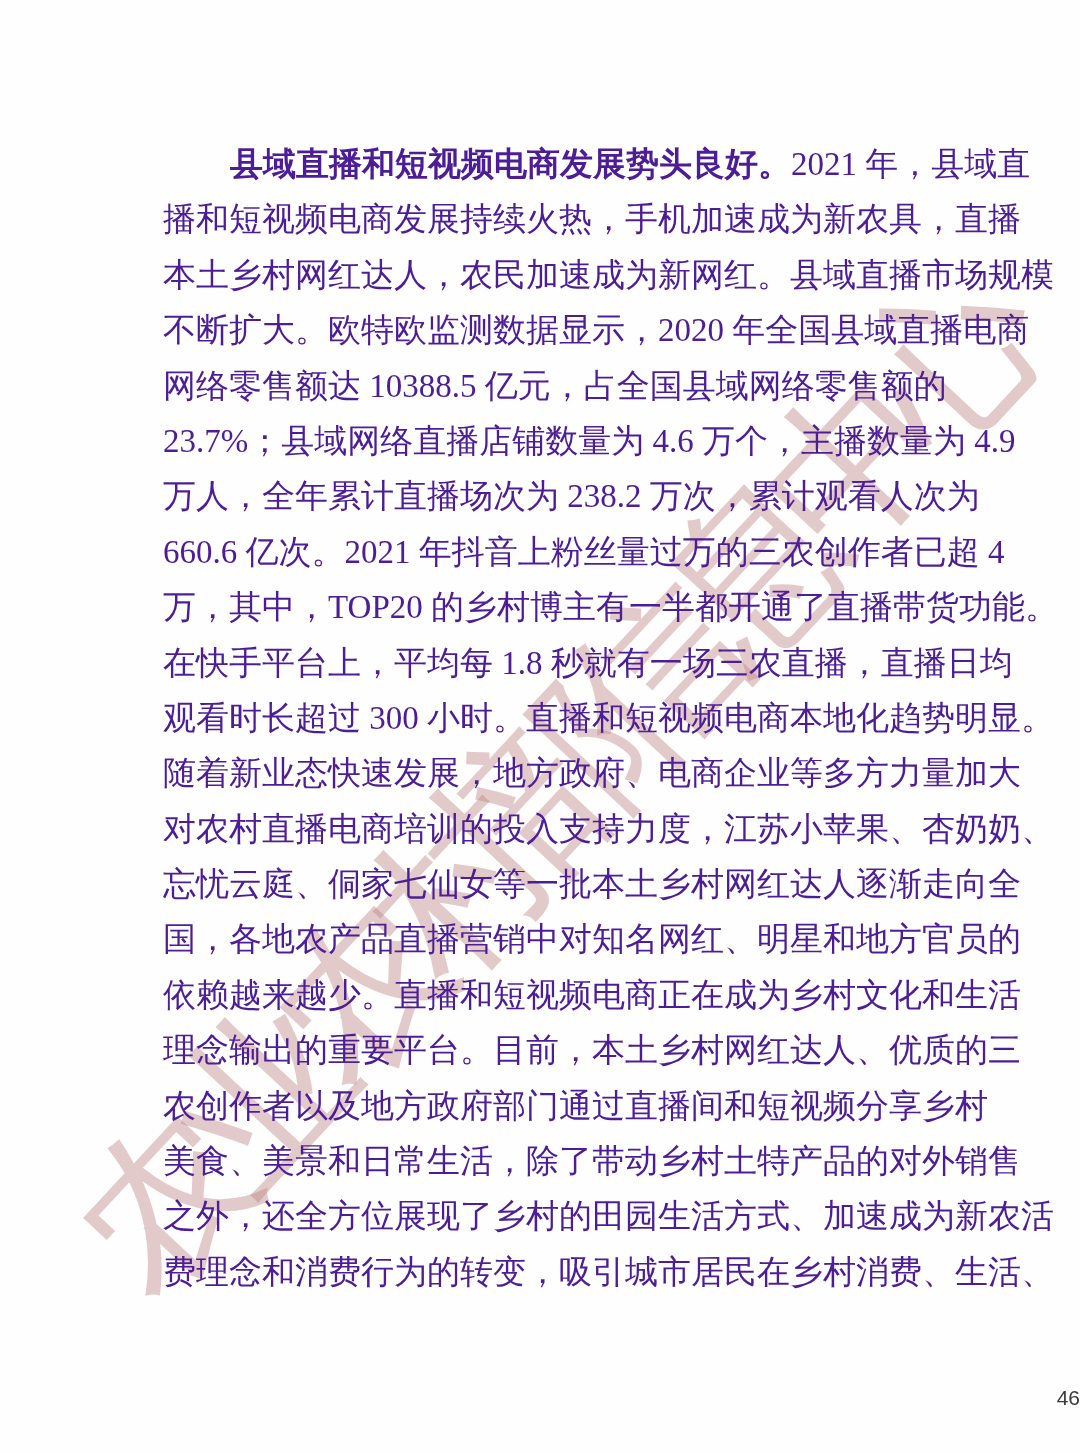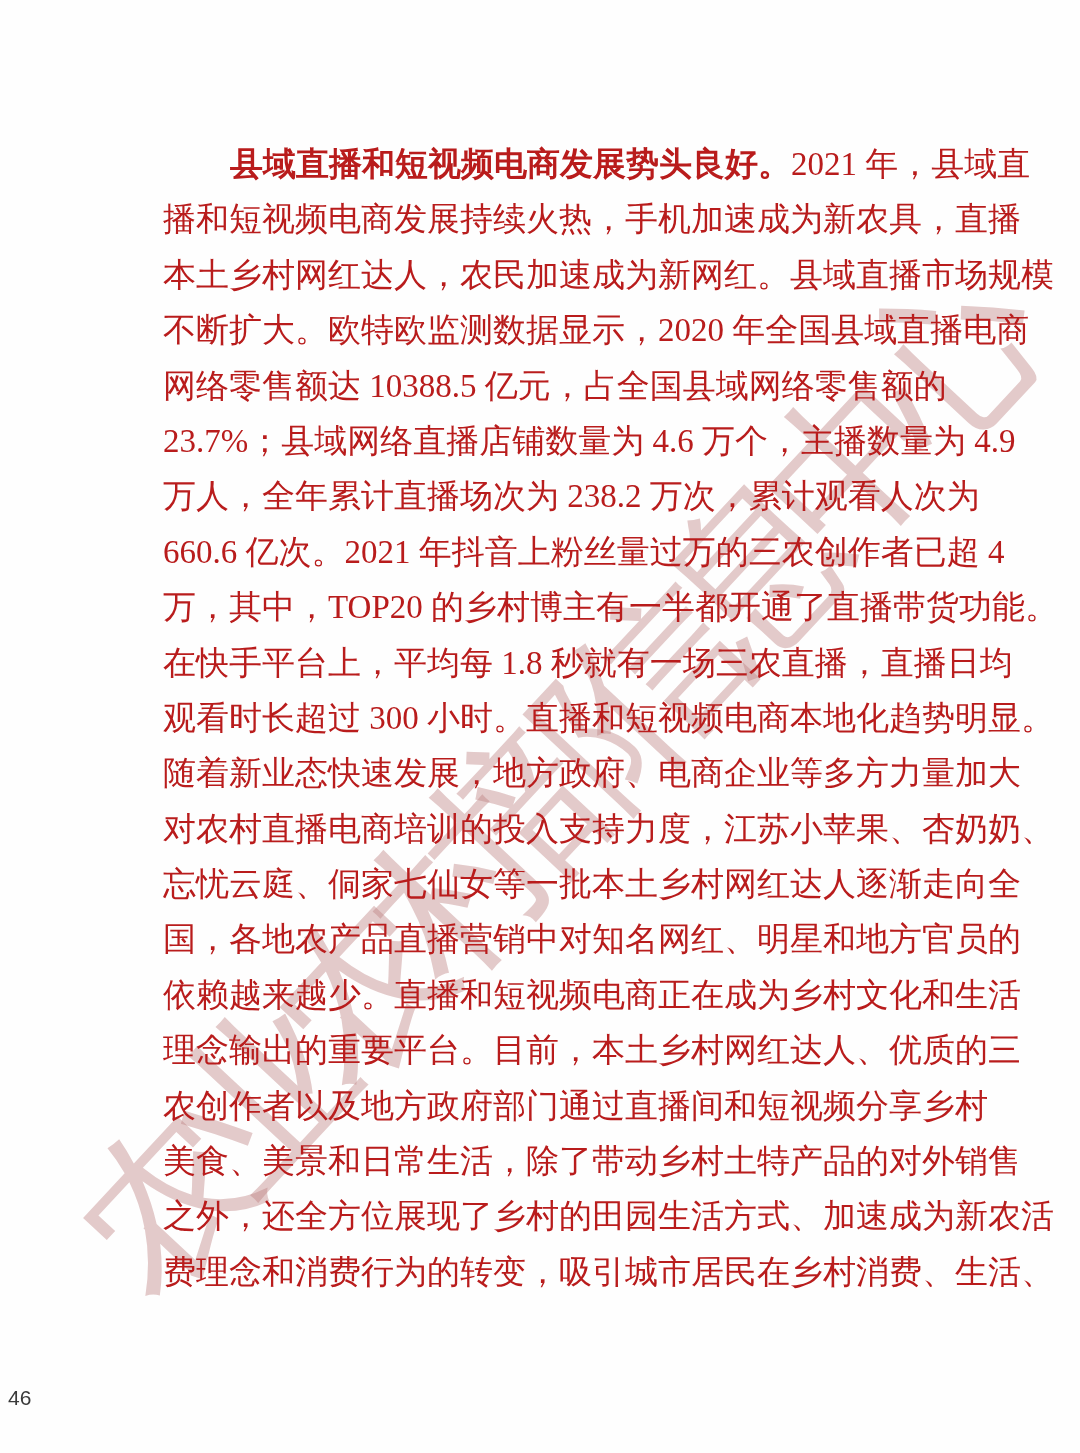--- a/index.html
+++ b/index.html
@@ -34,42 +34,42 @@
     pointer-events: none;
     user-select: none;
   }
 
   
   .content {
     position: absolute;
     left: 163px;
     top: 137px;
     width: 763px;
-    color: #b91c1c;
+    color: #4c1d95;
   }
   .line {
     font-size: 33px;
     line-height: 55.4px;
     height: 55.4px;
     white-space: nowrap;
     text-align: justify;
     text-align-last: justify;
     text-justify: inter-character;
     overflow: visible;
   }
   .line.first { padding-left: 67px; }
   .bold-lead { font-weight: 700; }
 
   
   .footer {
     position: absolute;
     left: 0;
     top: 1386px;
     width: 100%;
-    text-align: left;
+    text-align: right;
     font-size: 21px;
     color: #3a3a3a;
     font-family: "Liberation Sans", sans-serif;
     padding-left: 8px;
   }
 </style>
 </head>
 <body>
 
 <div class="page">

